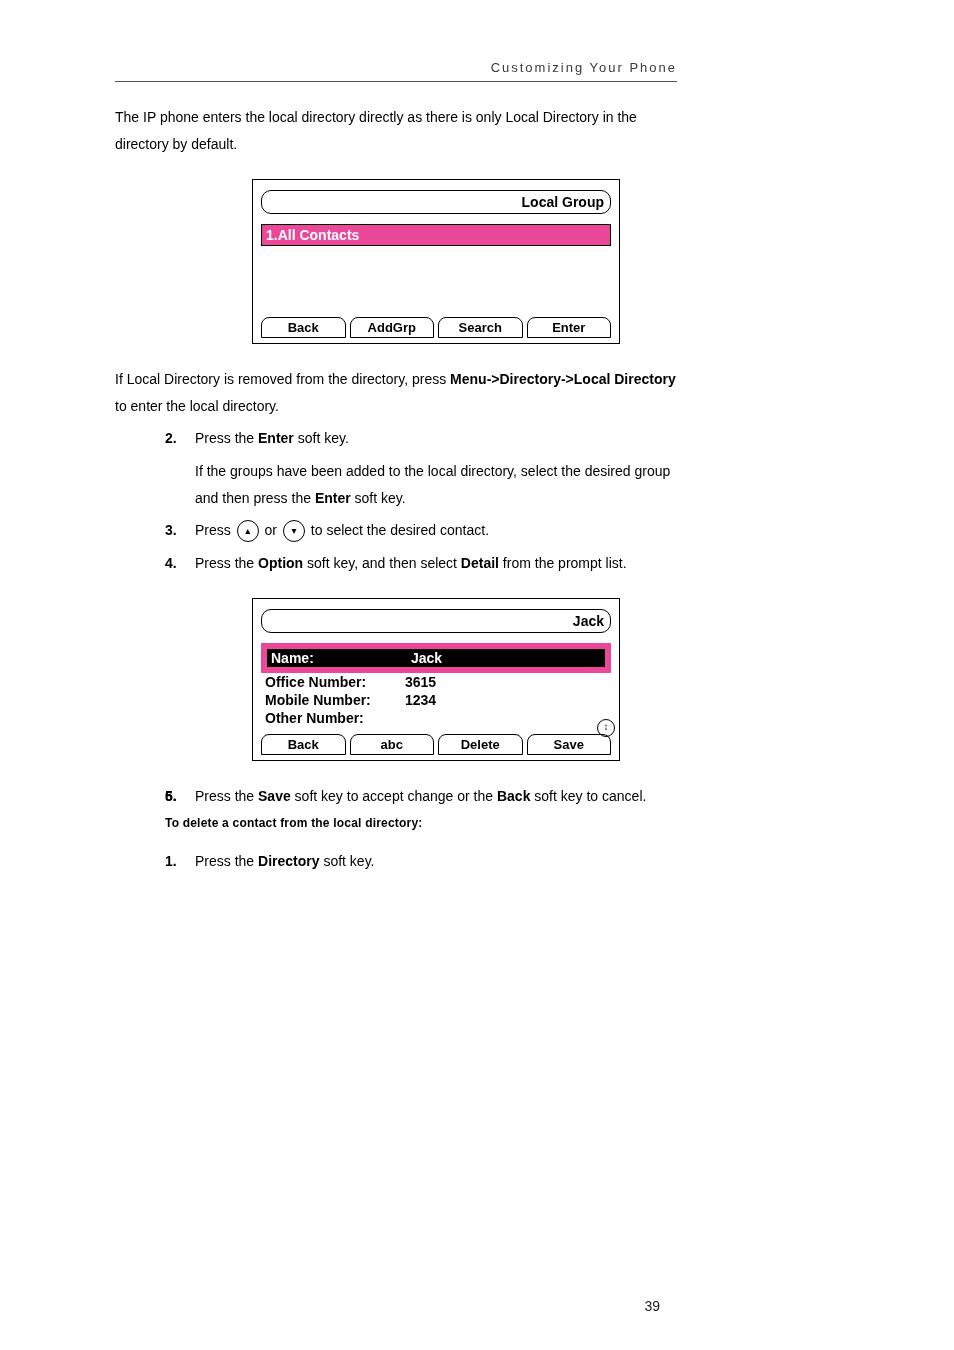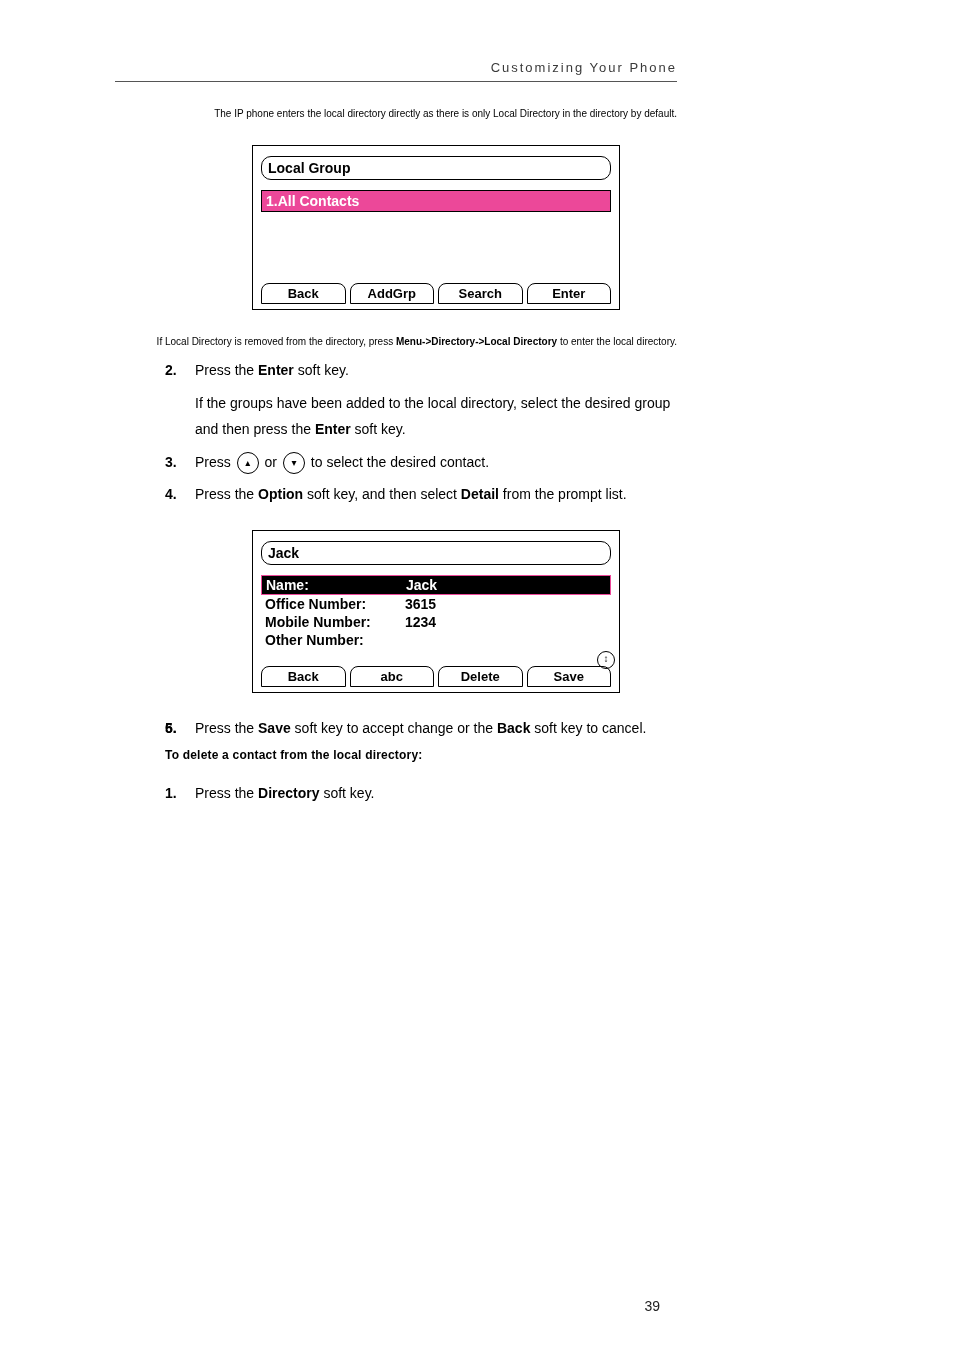--- a/index.html
+++ b/index.html
@@ -13,44 +13,43 @@
   }
   .running-head{
     text-align:right;
     font-size:13px;
     letter-spacing:2px;
     color:#3a3a3a;
     padding-bottom:6px;
   }
   .hr{border:none;border-top:1px solid #555;margin:0 0 22px 0;}
   .body-text{
-    font-size:10px;
+    font-size:14px;
     line-height:1.9;
-    text-align:right;
   }
   .body-text p{margin:0 0 6px 0;}
   b{font-weight:700;}
   .figure{margin:22px 0 22px 80px;text-align:center;}
   
   .lcd{
     display:inline-block;
     width:350px;
     border:1px solid #000;
     padding:10px 8px 6px 8px;
     background:#fff;
     font-family:Tahoma,Verdana,sans-serif;
     font-size:14px;
     color:#000;
     text-align:left;
   }
   .lcd-title{
     border:1px solid #000;
     border-radius:10px;
     padding:3px 6px;
-    text-align:left;
+    text-align:right;
     font-weight:700;
     margin-bottom:10px;
   }
   .lcd-list-sel{
     background:#ec4899;color:#fff;
     font-weight:700;
     padding:2px 4px;
     border:1px solid #000;
     margin-bottom:70px;
   }
@@ -62,21 +61,21 @@
     text-align:center;
     font-weight:700;
     font-size:13px;
     padding:2px 0;
     position:relative;top:1px;
   }
   .lcd-body{min-height:90px;position:relative;}
   .lcd-row{display:flex;padding:1px 4px;font-weight:700;font-size:14px;}
   .lcd-row .lab{width:140px;}
   .lcd-row .val{flex:1;}
-  .lcd-row.sel{background:#000;color:#fff;border:1px solid #ec4899;}
+  .lcd-row.sel{background:#000;color:#fff;border:6px solid #ec4899;}
   .lcd-scroll{
     position:absolute;right:-4px;bottom:-4px;
     width:16px;height:16px;
     border:1px solid #000;border-radius:50%;
     font-size:10px;line-height:14px;text-align:center;
     font-weight:700;
   }
   
   ol.steps{
     list-style:none;margin:0;padding:0;

